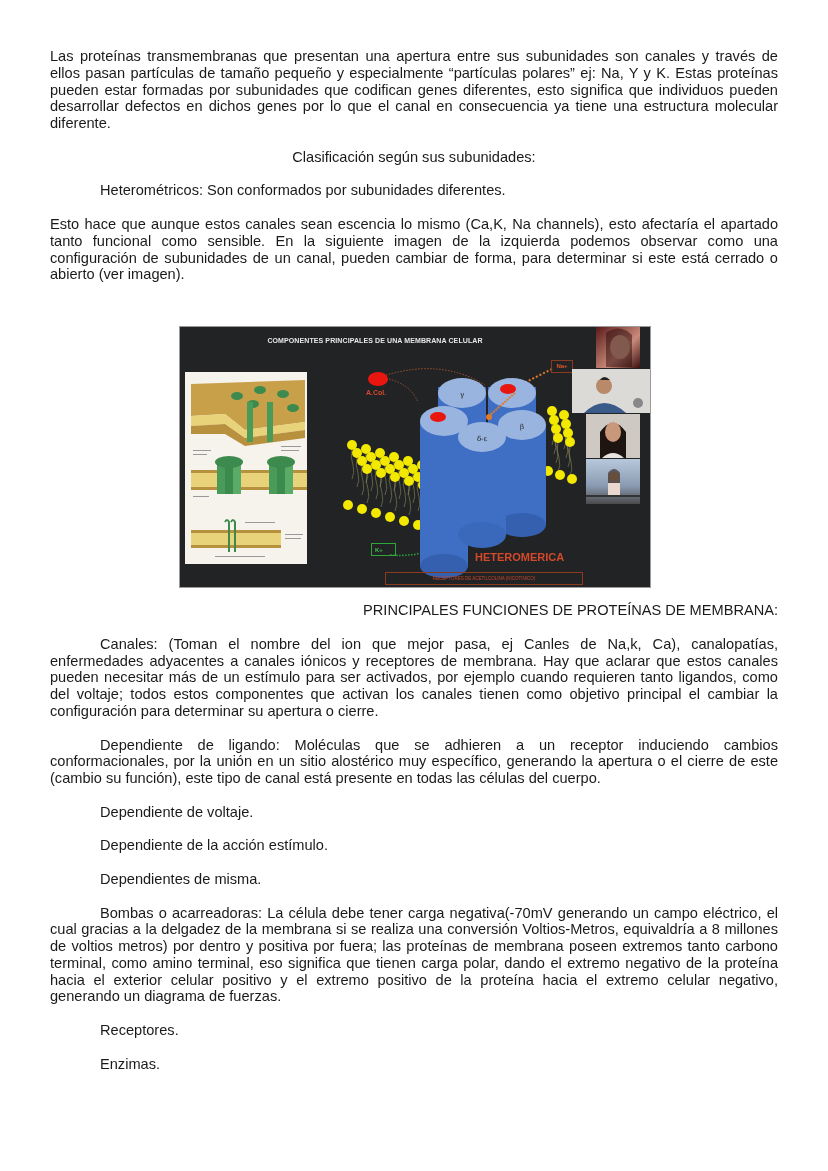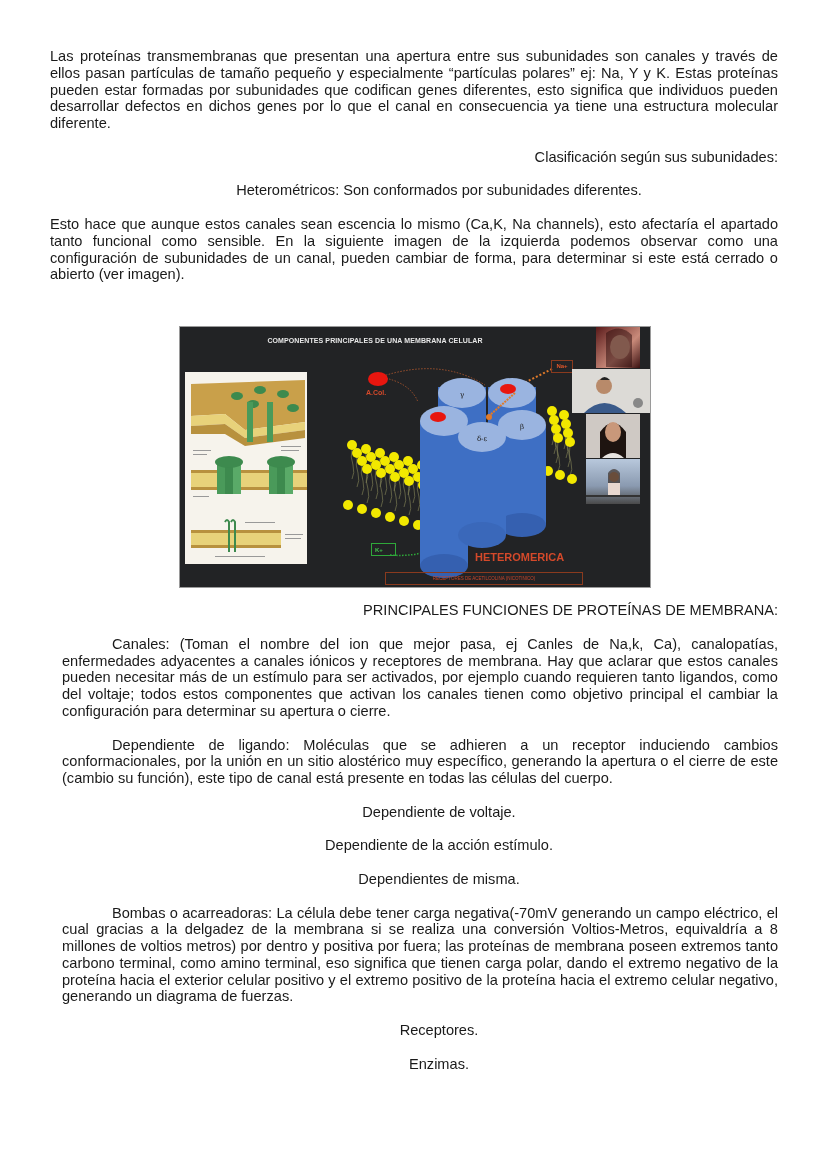--- a/index.html
+++ b/index.html
@@ -3,22 +3,22 @@
 <meta charset="utf-8">
 <style>
   html, body { margin: 0; padding: 0; background: #ffffff; }
   body { width: 828px; height: 1171px; position: relative; overflow: hidden; }
   .page {
     position: absolute; left: 50px; top: 48px; width: 728px;
     font-family: "Liberation Sans", sans-serif; font-size: 14.6px; line-height: 16.8px;
     color: #1a1a1a;
   }
   p { margin: 0; text-align: justify; }
-  .indent-first { text-indent: 50px; margin-left: 12px; }
-  .indented { padding-left: 50px; text-align: center; }
+  .indent-first { text-indent: 50px; }
+  .indented { padding-left: 50px; text-align: left; }
   .gap { height: 16.8px; }
 
   
   .figure {
     position: absolute; left: 179px; top: 326px; width: 470px; height: 260px;
     background: #222325; border: 1px solid #9a9a9a; overflow: hidden;
   }
   .fig-title {
     position: absolute; left: 0; width: 390px; top: 10px; text-align: center;
     font-family: "Liberation Sans", sans-serif; font-size: 7px; font-weight: bold;
@@ -53,21 +53,21 @@
   }
   .video-col { position: absolute; left: 392px; top: 0; width: 78px; height: 260px; }
   .tile { position: absolute; overflow: hidden; }
 </style>
 </head>
 <body>
 
 <div class="page">
   <p>Las proteínas transmembranas que presentan una apertura entre sus subunidades son canales y través de ellos pasan partículas de tamaño pequeño y especialmente “partículas polares” ej: Na, Y y K. Estas proteínas pueden estar formadas por subunidades que codifican genes diferentes, esto significa que individuos pueden desarrollar defectos en dichos genes por lo que el canal en consecuencia ya tiene una estructura molecular diferente.</p>
   <div class="gap"></div>
-  <p style="text-align:right">Clasificación según sus subunidades:</p>
+  <p style="text-align:center">Clasificación según sus subunidades:</p>
   <div class="gap"></div>
   <p class="indented">Heterométricos: Son conformados por subunidades diferentes.</p>
   <div class="gap"></div>
   <p>Esto hace que aunque estos canales sean escencia lo mismo (Ca,K, Na channels), esto afectaría el apartado tanto funcional como sensible. En la siguiente imagen de la izquierda podemos observar como una configuración de subunidades de un canal, pueden cambiar de forma, para determinar si este está cerrado o abierto (ver imagen).</p>
 
   <div style="height:319px"></div>
 
   <p style="text-align:right">PRINCIPALES FUNCIONES DE PROTEÍNAS DE MEMBRANA:</p>
   <div class="gap"></div>
   <p class="indent-first">Canales: (Toman el nombre del ion que mejor pasa, ej Canles de Na,k, Ca), canalopatías, enfermedades adyacentes a canales iónicos y receptores de membrana. Hay que aclarar que estos canales pueden necesitar más de un estímulo para ser activados, por ejemplo cuando requieren tanto ligandos, como del voltaje; todos estos componentes que activan los canales tienen como objetivo principal el cambiar la configuración para determinar su apertura o cierre.</p>

